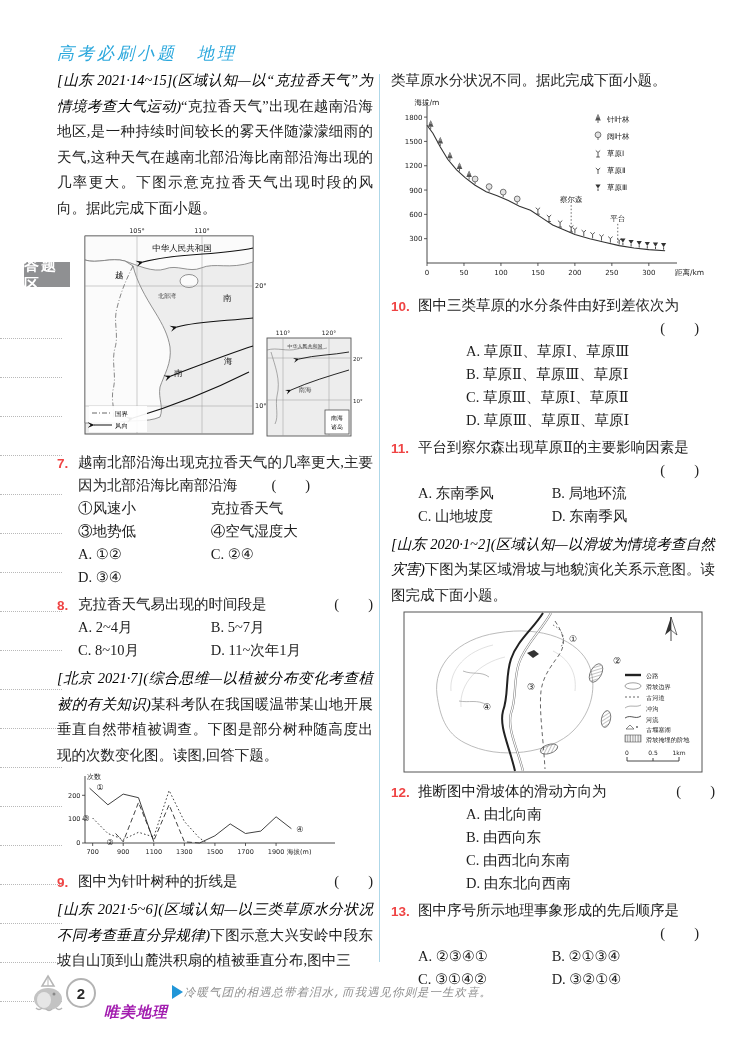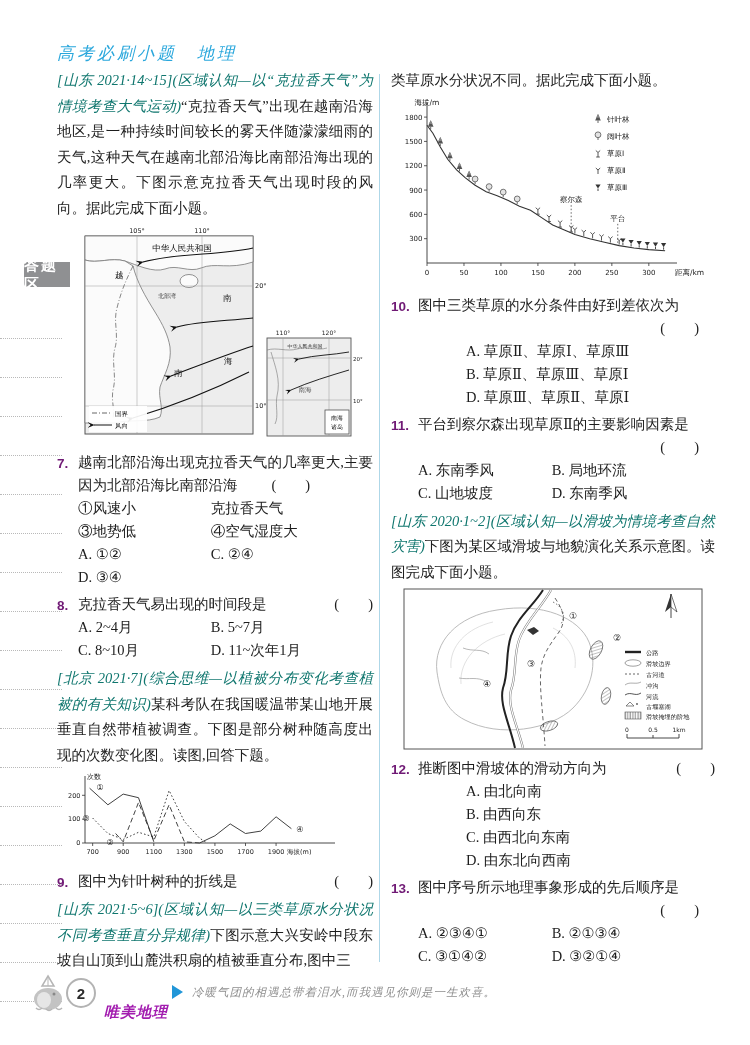--- a/index.html
+++ b/index.html
@@ -11,24 +11,24 @@
         display:flex;align-items:center;justify-content:center;border-radius:4px 0 0 4px;letter-spacing:2px;}
   .answer-lines{position:absolute;left:0;top:300px;width:62px;}
   .answer-lines div{height:38px;border-bottom:1px dotted #b9b9b9;}
   .header-title{position:absolute;left:57px;top:42px;font-size:17px;font-weight:normal;font-style:italic;
         color:#2aa7dc;letter-spacing:3px;}
   .divider{position:absolute;left:379px;top:74px;width:1px;height:888px;background:#aed7e8;}
   .col{position:absolute;top:68px;}
   .col-left{left:57px;width:316px;}
   .col-right{left:391px;width:324px;}
   p.intro{margin:0 0 3px 0;font-size:14.5px;line-height:25.5px;text-align:justify;}
-  .tag{color:#0f766e;font-style:italic;margin-top:8px;}
+  .tag{color:#000000;font-style:italic;margin-top:8px;}
   .q{position:relative;margin:3px 0 4px 0;padding-left:21px;font-size:14.5px;line-height:23px;}
   .col-right .q{padding-left:27px;}
-  .qnum{position:absolute;left:0;top:1px;color:#701a75;font-family:"Liberation Sans","DejaVu Sans",sans-serif;
+  .qnum{position:absolute;left:0;top:1px;color:#ef4444;font-family:"Liberation Sans","DejaVu Sans",sans-serif;
         font-weight:bold;font-size:13.5px;}
   .qt{margin:0;text-align:justify;}
   .paren-float{float:right;}
   .paren-inline{margin-left:34px;}
   .paren-line{display:block;text-align:right;padding-right:16px;}
   .opts{display:grid;grid-template-columns:45% 55%;}
   .opts span{display:block;}
   .opts.single{grid-template-columns:100%;margin-left:48px;}
   figure{margin:3px 0;}
   .fig-map1{margin-left:20px;}
@@ -38,21 +38,21 @@
   
   .footer{position:absolute;left:0;top:972px;width:750px;height:60px;}
   .mascot{position:absolute;left:28px;top:2px;}
   .page-circle{position:absolute;left:66px;top:6px;width:26px;height:26px;border-radius:50%;
         border:2px solid #b3b3b3;background:#fff;display:flex;align-items:center;justify-content:center;
         font-family:"Liberation Sans","DejaVu Sans",sans-serif;font-weight:bold;font-size:15px;color:#2c2c2c;}
   .brand{position:absolute;left:104px;top:10px;color:#a21caf;font-weight:bold;font-style:italic;
         font-size:15px;letter-spacing:1px;margin-top:21px;}
   .play-icon{position:absolute;left:172px;top:13px;width:0;height:0;
         border-left:11px solid #2196d8;border-top:7px solid transparent;border-bottom:7px solid transparent;}
-  .quote{position:absolute;left:192px;top:13px;font-size:11.5px;color:#8f8f8f;font-style:italic;letter-spacing:1px;}
+  .quote{position:absolute;left:184px;top:13px;font-size:11.5px;color:#8f8f8f;font-style:italic;letter-spacing:1px;font-family:Liberation Mono, monospace;}
 </style>
 </head>
 <body>
 
 <div class="page">
 
   <div class="sidebar-tab">答题区</div>
   <div class="answer-lines" id="answer-lines">
       <div></div>
       <div></div>
@@ -375,20 +375,21 @@
           <line x1="226.76363636363638" y1="126.85263157894737" x2="226.76363636363638" y2="146.24947368421053" stroke="#444" stroke-width="0.8" stroke-dasharray="1.5,2"></line>
         </svg>
     </figure>
 
     <div class="q">
       <span class="qnum">10.</span>
       <p class="qt"><span>图中三类草原的水分条件由好到差依次为</span><span class="paren-line">(　　)</span></p>
       <div class="opts single">
         <span>A. 草原Ⅱ、草原Ⅰ、草原Ⅲ</span>
         <span>B. 草原Ⅱ、草原Ⅲ、草原Ⅰ</span>
+        <span>C. 草原Ⅲ、草原Ⅰ、草原Ⅱ</span>
         <span>D. 草原Ⅲ、草原Ⅱ、草原Ⅰ</span>
       </div>
     </div>
 
     <div class="q">
       <span class="qnum">11.</span>
       <p class="qt"><span>平台到察尔森出现草原Ⅱ的主要影响因素是</span><span class="paren-line">(　　)</span></p>
       <div class="opts">
         <span>A. 东南季风</span>
         <span>B. 局地环流</span>

